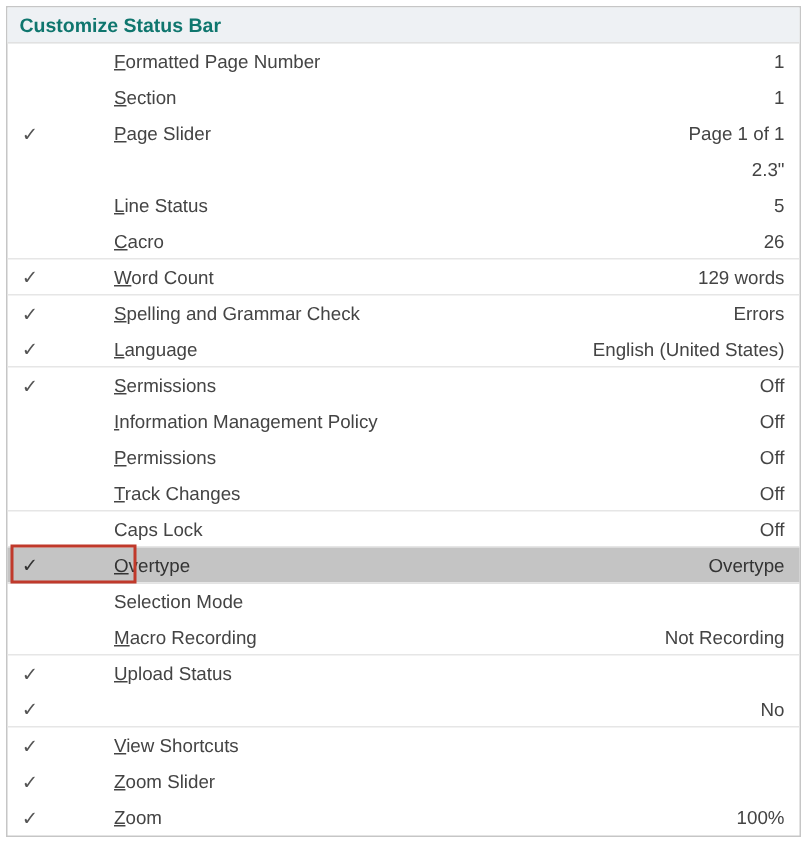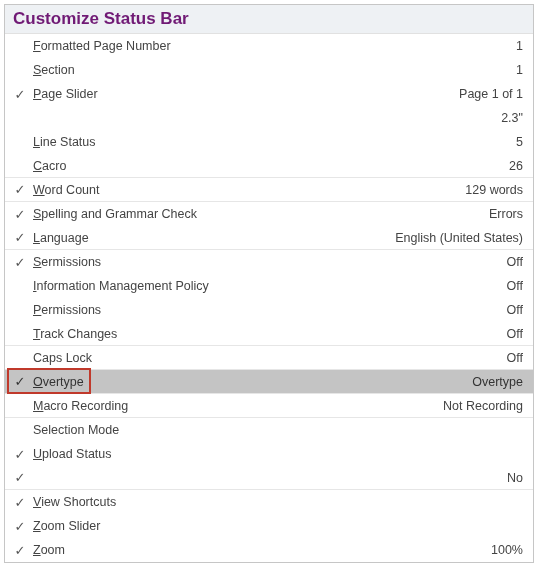--- a/index.html
+++ b/index.html
@@ -15,29 +15,30 @@
   .menu {
     border: 1px solid #c6c6c6;
     width: 530px;
     background: #fff;
   }
   .title {
     background: #eef1f4;
     border-bottom: 1px solid #e1e1e1;
     padding: 4px 8px;
     font-weight: 600;
-    color: #701a75;
-    font-size: 17px;
+    color: #0f766e;
+    font-size: 13px;
   }
   .item {
     display: flex;
     align-items: center;
     padding: 0 8px 0 6px;
     height: 24px;
     position: relative;
+    gap: 43px;
   }
   .item.sep { border-bottom: 1px solid #e6e6e6; }
   .check {
     width: 18px;
     flex: none;
     color: #555;
     font-size: 13px;
     line-height: 1;
     text-align: center;
   }
@@ -150,31 +151,31 @@
         <span class="spacer"></span>
         <span class="value">Off</span>
       </div>
       <div class="item sep hl">
         <span class="check">✓</span>
         <span class="label"><span class="mn">O</span><span>vertype</span></span>
         <span class="spacer"></span>
         <span class="value">Overtype</span>
         <div class="redbox" style="left: 2px; top: -2px; width: 84px; height: 26px;"></div>
       </div>
+      <div class="item">
+        <span class="check"></span>
+        <span class="label"><span>Selection Mode</span></span>
+        <span class="spacer"></span>
+        <span class="value"></span>
+      </div>
       <div class="item sep">
         <span class="check"></span>
         <span class="label"><span class="mn">M</span><span>acro Recording</span></span>
         <span class="spacer"></span>
         <span class="value">Not Recording</span>
-      </div>
-      <div class="item">
-        <span class="check"></span>
-        <span class="label"><span>Selection Mode</span></span>
-        <span class="spacer"></span>
-        <span class="value"></span>
       </div>
       <div class="item">
         <span class="check">✓</span>
         <span class="label"><span class="mn">U</span><span>pload Status</span></span>
         <span class="spacer"></span>
         <span class="value"></span>
       </div>
       <div class="item sep">
         <span class="check">✓</span>
         <span class="spacer"></span>

